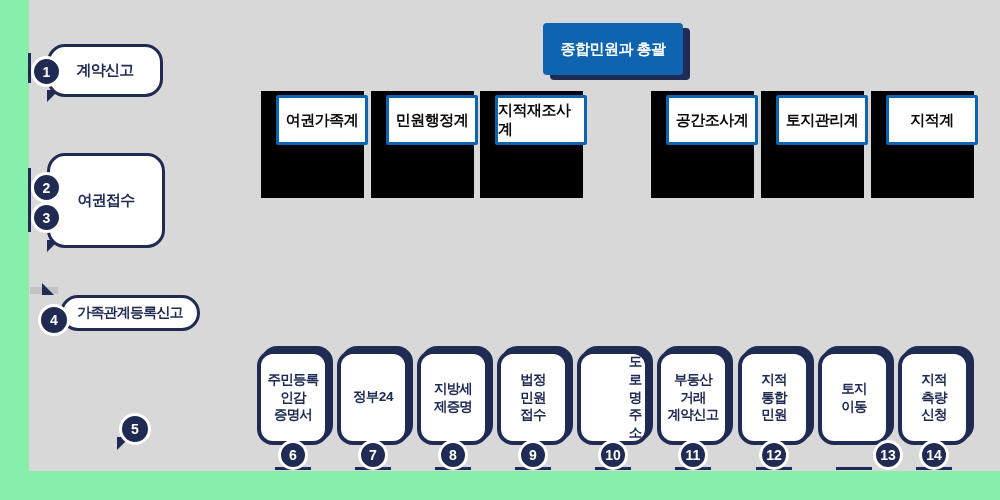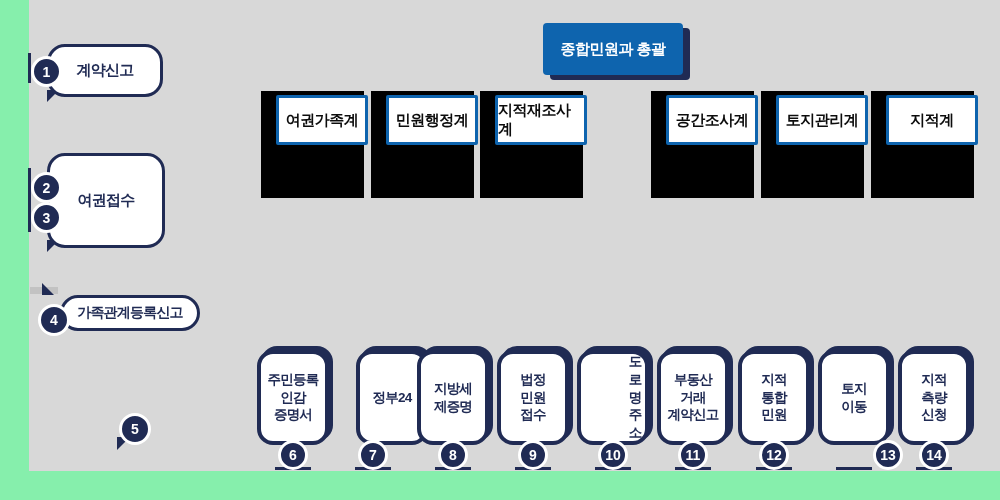--- a/index.html
+++ b/index.html
@@ -85,21 +85,21 @@
 
   <div class="tail-dl" style="left:117px;top:437px;border-top-width:13px;border-right-width:13px;"></div>
   <div class="num" style="left:119px;top:413px;width:32px;height:32px;">5</div>
 
   <div class="win" style="left:257px;">주민등록
 인감
 증명서</div>
   <div class="win-num" style="left:278px;">6</div>
   <div class="win-line" style="left:275px;"></div>
 
-  <div class="win" style="left:356px;">정부24</div>
+  <div class="win" style="left:337px;font-family:Liberation Mono, monospace;">정부24</div>
   <div class="win-num" style="left:358px;">7</div>
   <div class="win-line" style="left:355px;"></div>
 
   <div class="win" style="left:417px;">지방세
 제증명</div>
   <div class="win-num" style="left:438px;">8</div>
   <div class="win-line" style="left:435px;"></div>
 
   <div class="win" style="left:497px;">법정
 민원

